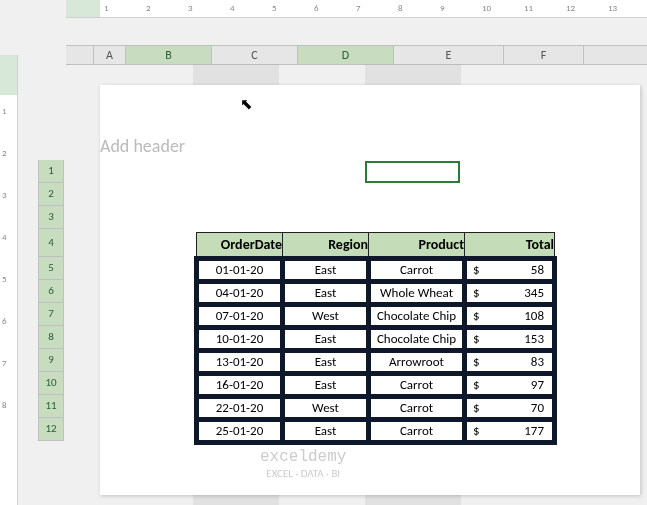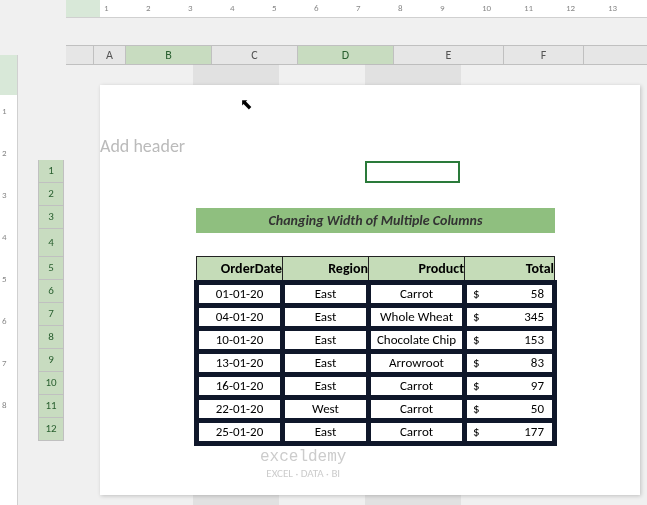--- a/index.html
+++ b/index.html
@@ -275,23 +275,20 @@
   <div class="add-header">Add header</div>
 
   <table class="sheet-table">
     <tbody>
         <tr class="blank-row">
           <td class="col-order"></td>
           <td class="col-region"></td>
           <td class="col-product"></td>
           <td class="col-total" colspan="2"></td>
         </tr>
-    <tr class="title-row">
-          <td colspan="5">Changing Width of Multiple Columns</td>
-        </tr>
     <tr class="blank-row">
           <td></td>
           <td></td>
           <td></td>
           <td colspan="2"></td>
         </tr>
     <tr class="head-row">
       <td>OrderDate</td>
       <td>Region</td>
       <td>Product</td>
@@ -305,20 +302,27 @@
       <td class="amt">58</td>
     </tr>
     <tr class="data-row">
       <td>04-01-20</td>
       <td>East</td>
       <td>Whole Wheat</td>
       <td class="curr">$</td>
       <td class="amt">345</td>
     </tr>
     <tr class="data-row">
+      <td>07-01-20</td>
+      <td>West</td>
+      <td>Chocolate Chip</td>
+      <td class="curr">$</td>
+      <td class="amt">108</td>
+    </tr>
+    <tr class="data-row">
       <td>10-01-20</td>
       <td>East</td>
       <td>Chocolate Chip</td>
       <td class="curr">$</td>
       <td class="amt">153</td>
     </tr>
     <tr class="data-row">
       <td>13-01-20</td>
       <td>East</td>
       <td>Arrowroot</td>
@@ -330,21 +334,21 @@
       <td>East</td>
       <td>Carrot</td>
       <td class="curr">$</td>
       <td class="amt">97</td>
     </tr>
     <tr class="data-row">
       <td>22-01-20</td>
       <td>West</td>
       <td>Carrot</td>
       <td class="curr">$</td>
-      <td class="amt">50</td>
+      <td class="amt">70</td>
     </tr>
     <tr class="data-row">
       <td>25-01-20</td>
       <td>East</td>
       <td>Carrot</td>
       <td class="curr">$</td>
       <td class="amt">177</td>
     </tr>
   </tbody>
     </table>

